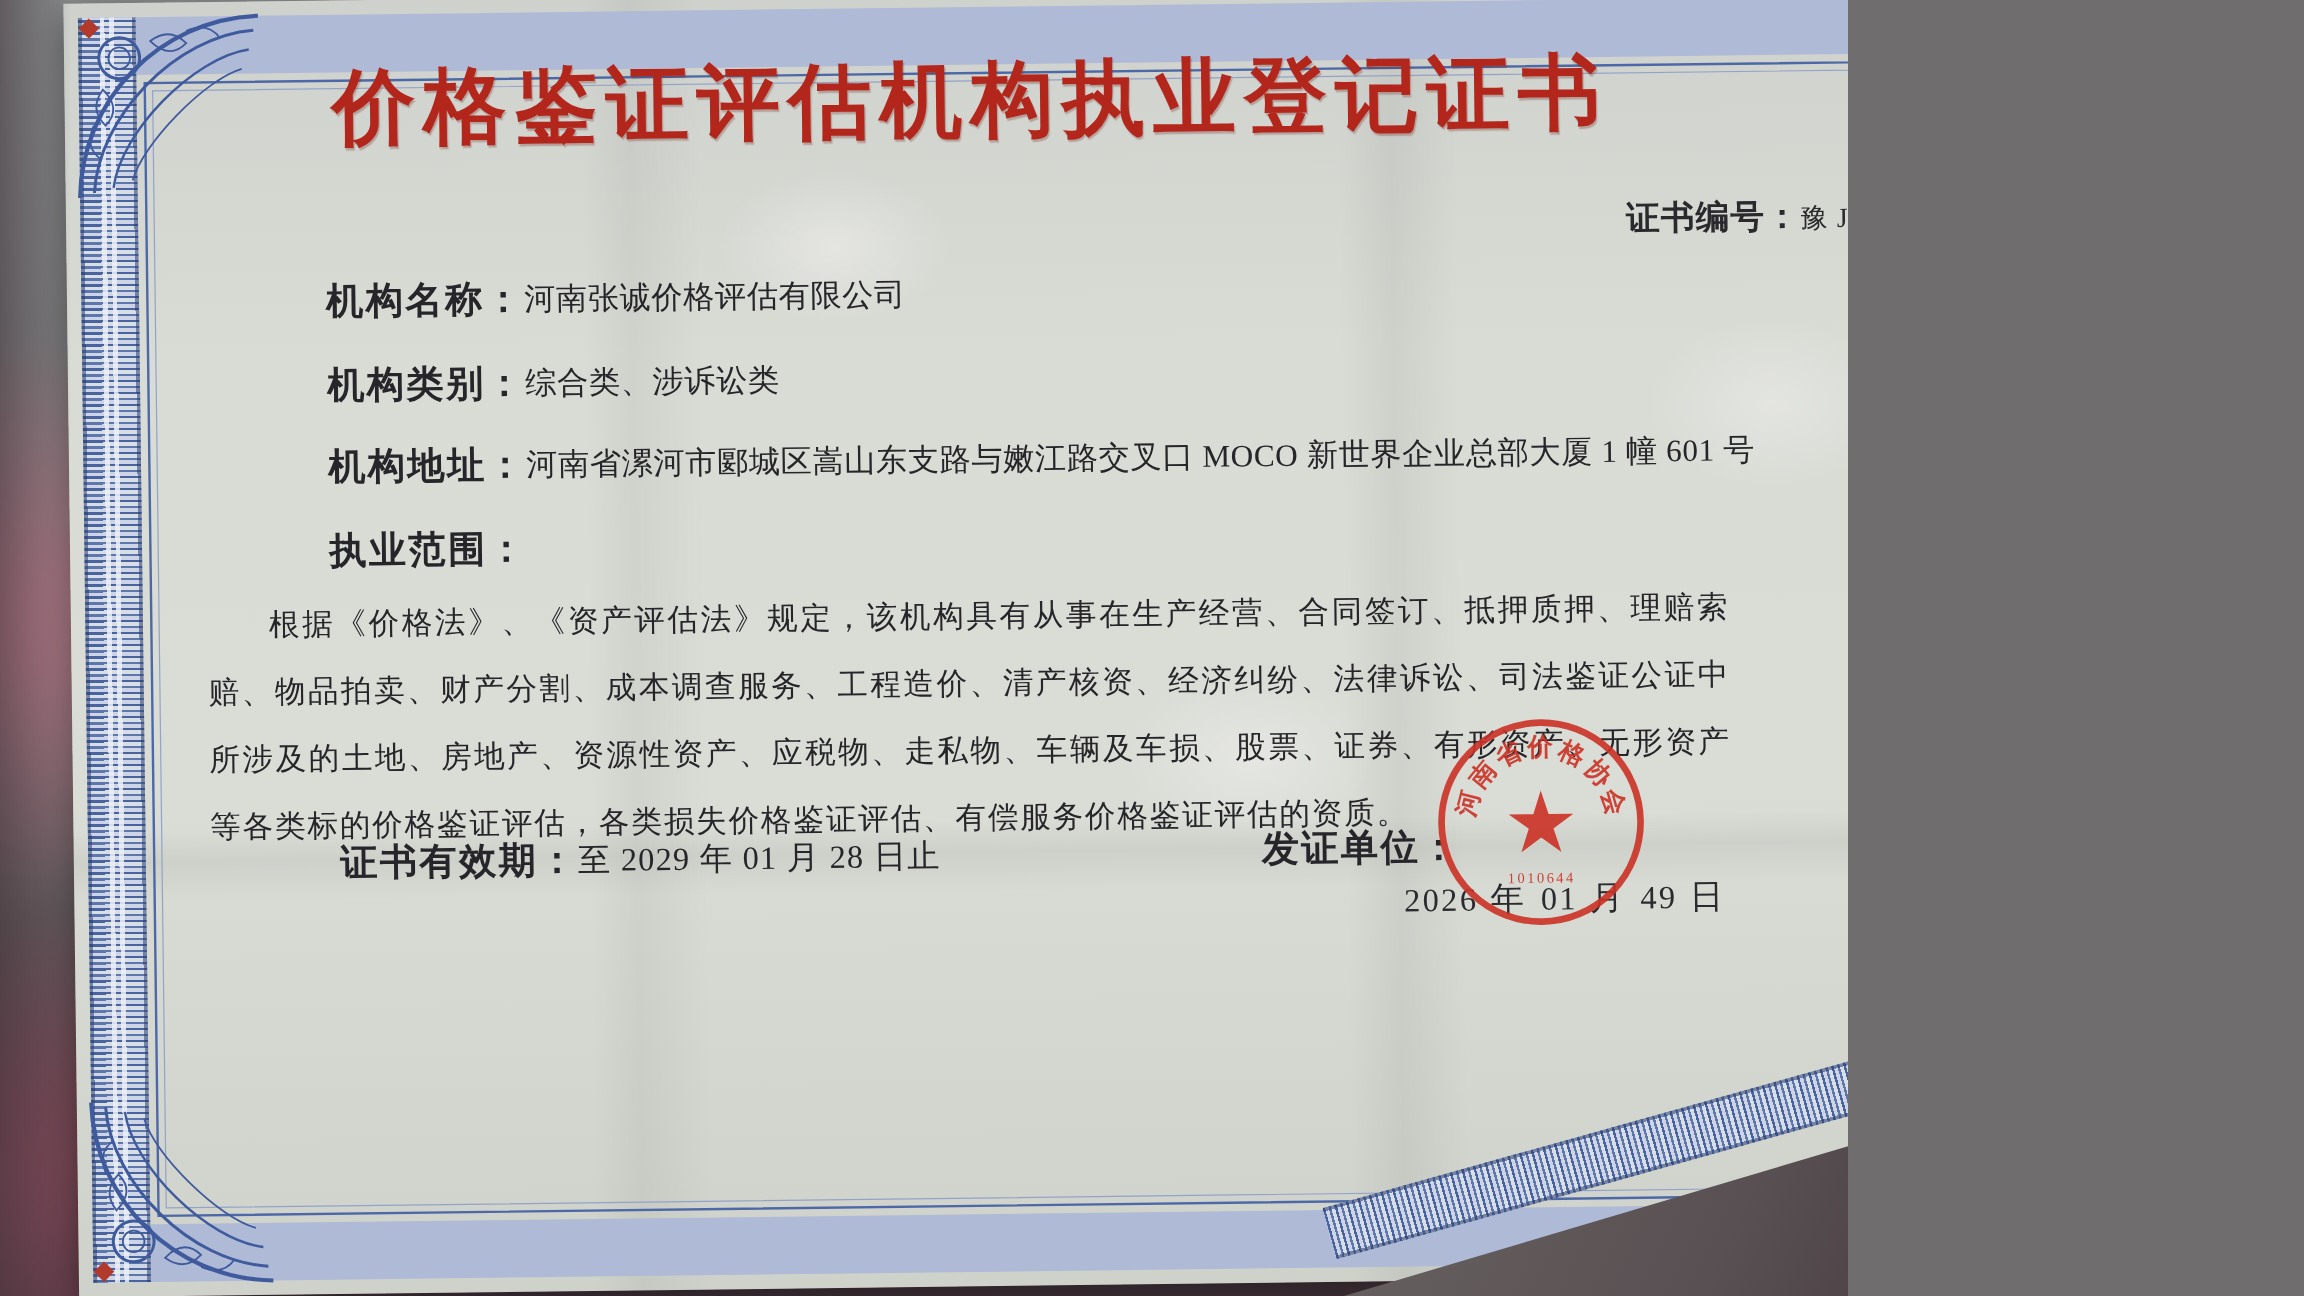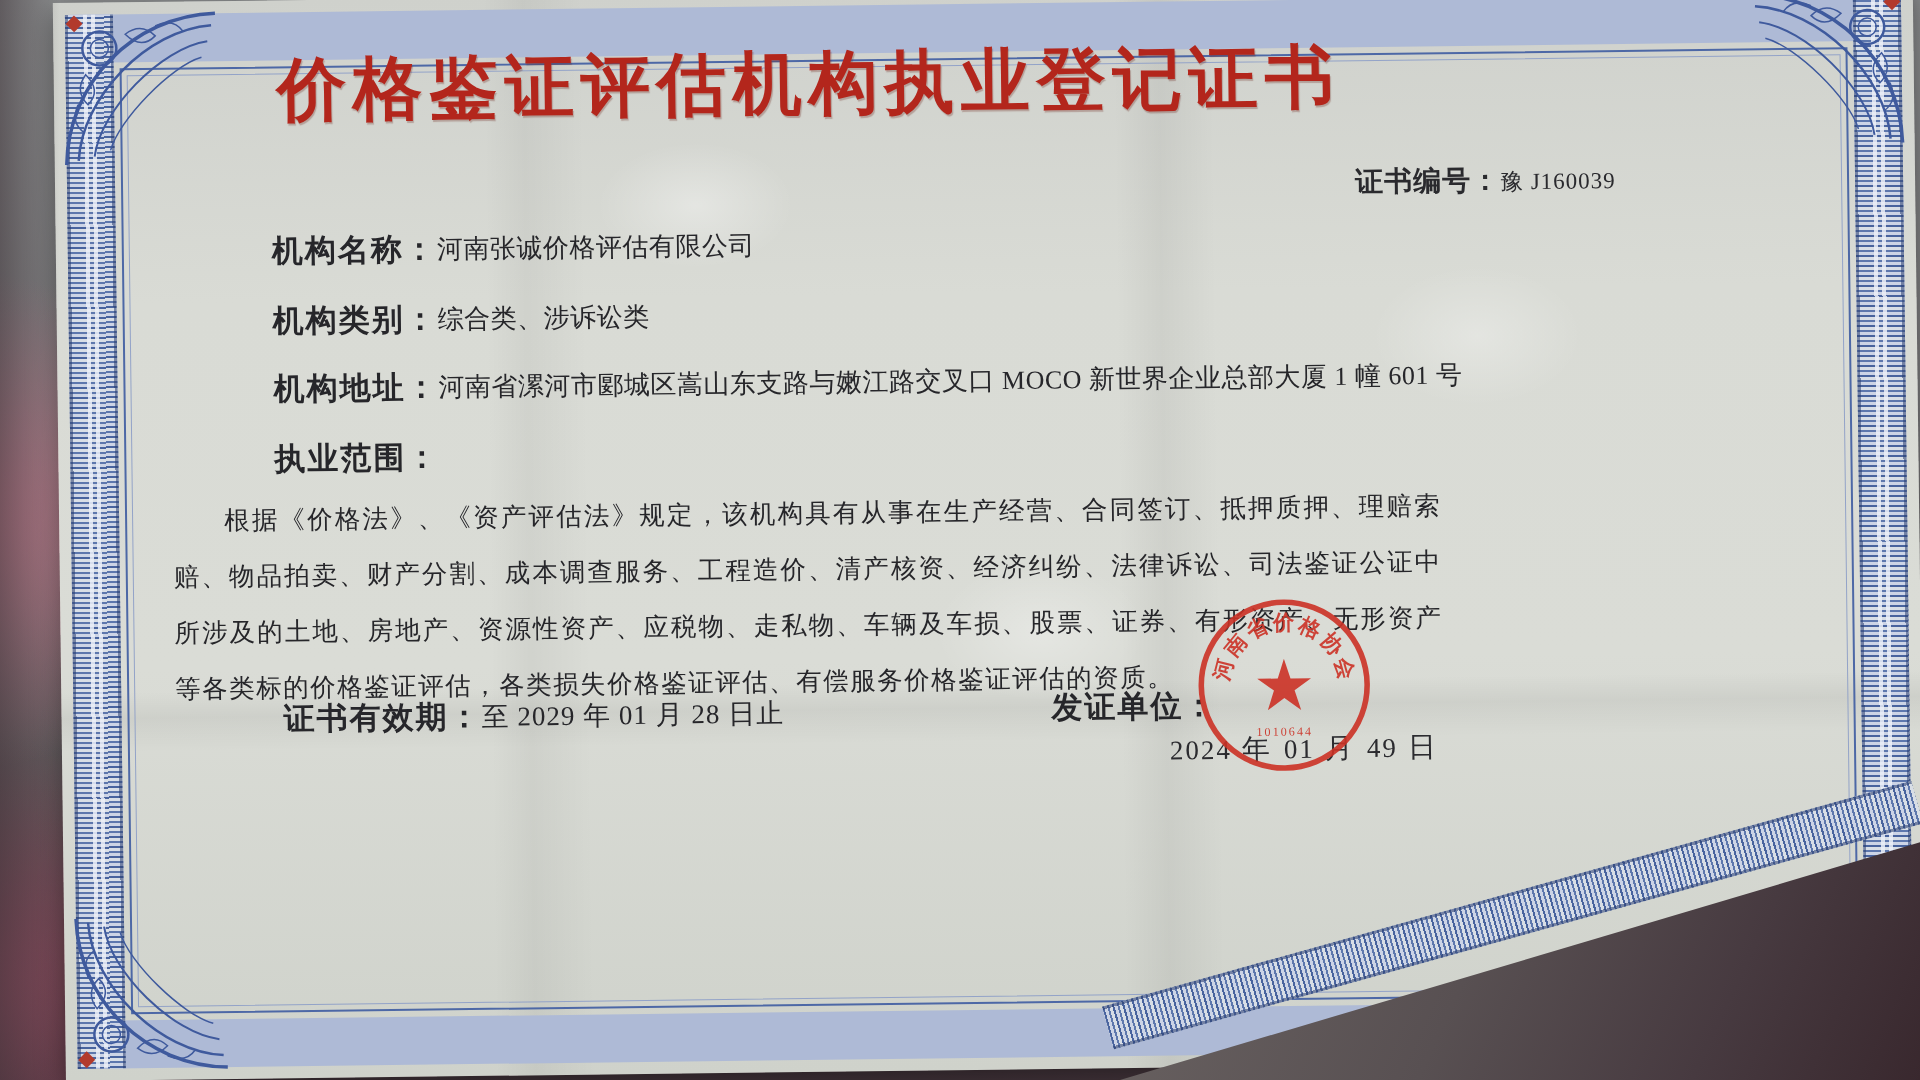--- a/index.html
+++ b/index.html
@@ -1,17 +1,17 @@
 <!DOCTYPE html>
 <html><head>
 <meta charset="utf-8">
 <style>
   html,body{margin:0;padding:0;width:1920px;height:1080px;overflow:hidden;
     background:#6f6d6e;font-family:"Liberation Serif","DejaVu Serif",serif;}
-  .photo{position:relative;width:1920px;height:1080px;overflow:hidden;
+  .photo{position:relative;width:1540px;height:1080px;overflow:hidden;
     background:
       radial-gradient(520px 420px at -60px 520px, #c97d90 0%, rgba(201,125,144,0) 60%),
       radial-gradient(420px 380px at -40px 980px, #8e4a5e 0%, rgba(142,74,94,0) 65%),
       linear-gradient(180deg,#8d8f90 0%,#7f7e80 40%,#5d5457 78%,#44353c 100%);}
   
   .cert{position:absolute;left:58px;top:-6px;width:1860px;height:1078px;
     transform:rotate(-0.7deg);transform-origin:40% 40%;
     background:linear-gradient(180deg,#cfd1cc 0%,#d9dbd5 28%,#dadcd6 62%,#cfd2cb 100%);
     box-shadow:0 8px 30px rgba(0,0,0,.45);}
   
@@ -177,21 +177,21 @@
 
     <div class="scope">根据《价格法》、《资产评估法》规定，该机构具有从事在生产经营、合同签订、抵押质押、理赔索赔、物品拍卖、财产分割、成本调查服务、工程造价、清产核资、经济纠纷、法律诉讼、司法鉴证公证中所涉及的土地、房地产、资源性资产、应税物、走私物、车辆及车损、股票、证券、有形资产、无形资产等各类标的价格鉴证评估，各类损失价格鉴证评估、有偿服务价格鉴证评估的资质。</div>
 
     <div class="validity">
       <span class="lbl">证书有效期：</span><span class="val">至 2029 年 01 月 28 日止</span>
     </div>
 
     <div class="issuer">发证单位：</div>
 
     <div class="dateline">
-      <span class="num">2024</span>
+      <span class="num">2026</span>
       <span class="cjk">年</span>
       <span class="num">01</span>
       <span class="cjk">月</span>
       <span class="num">49</span>
       <span class="cjk">日</span>
     </div>
 
     <div class="seal">
       <svg viewBox="-90 -90 180 180">
         <circle cx="0" cy="0" r="82" fill="none" stroke="#cc3226" stroke-width="5.5"></circle>

